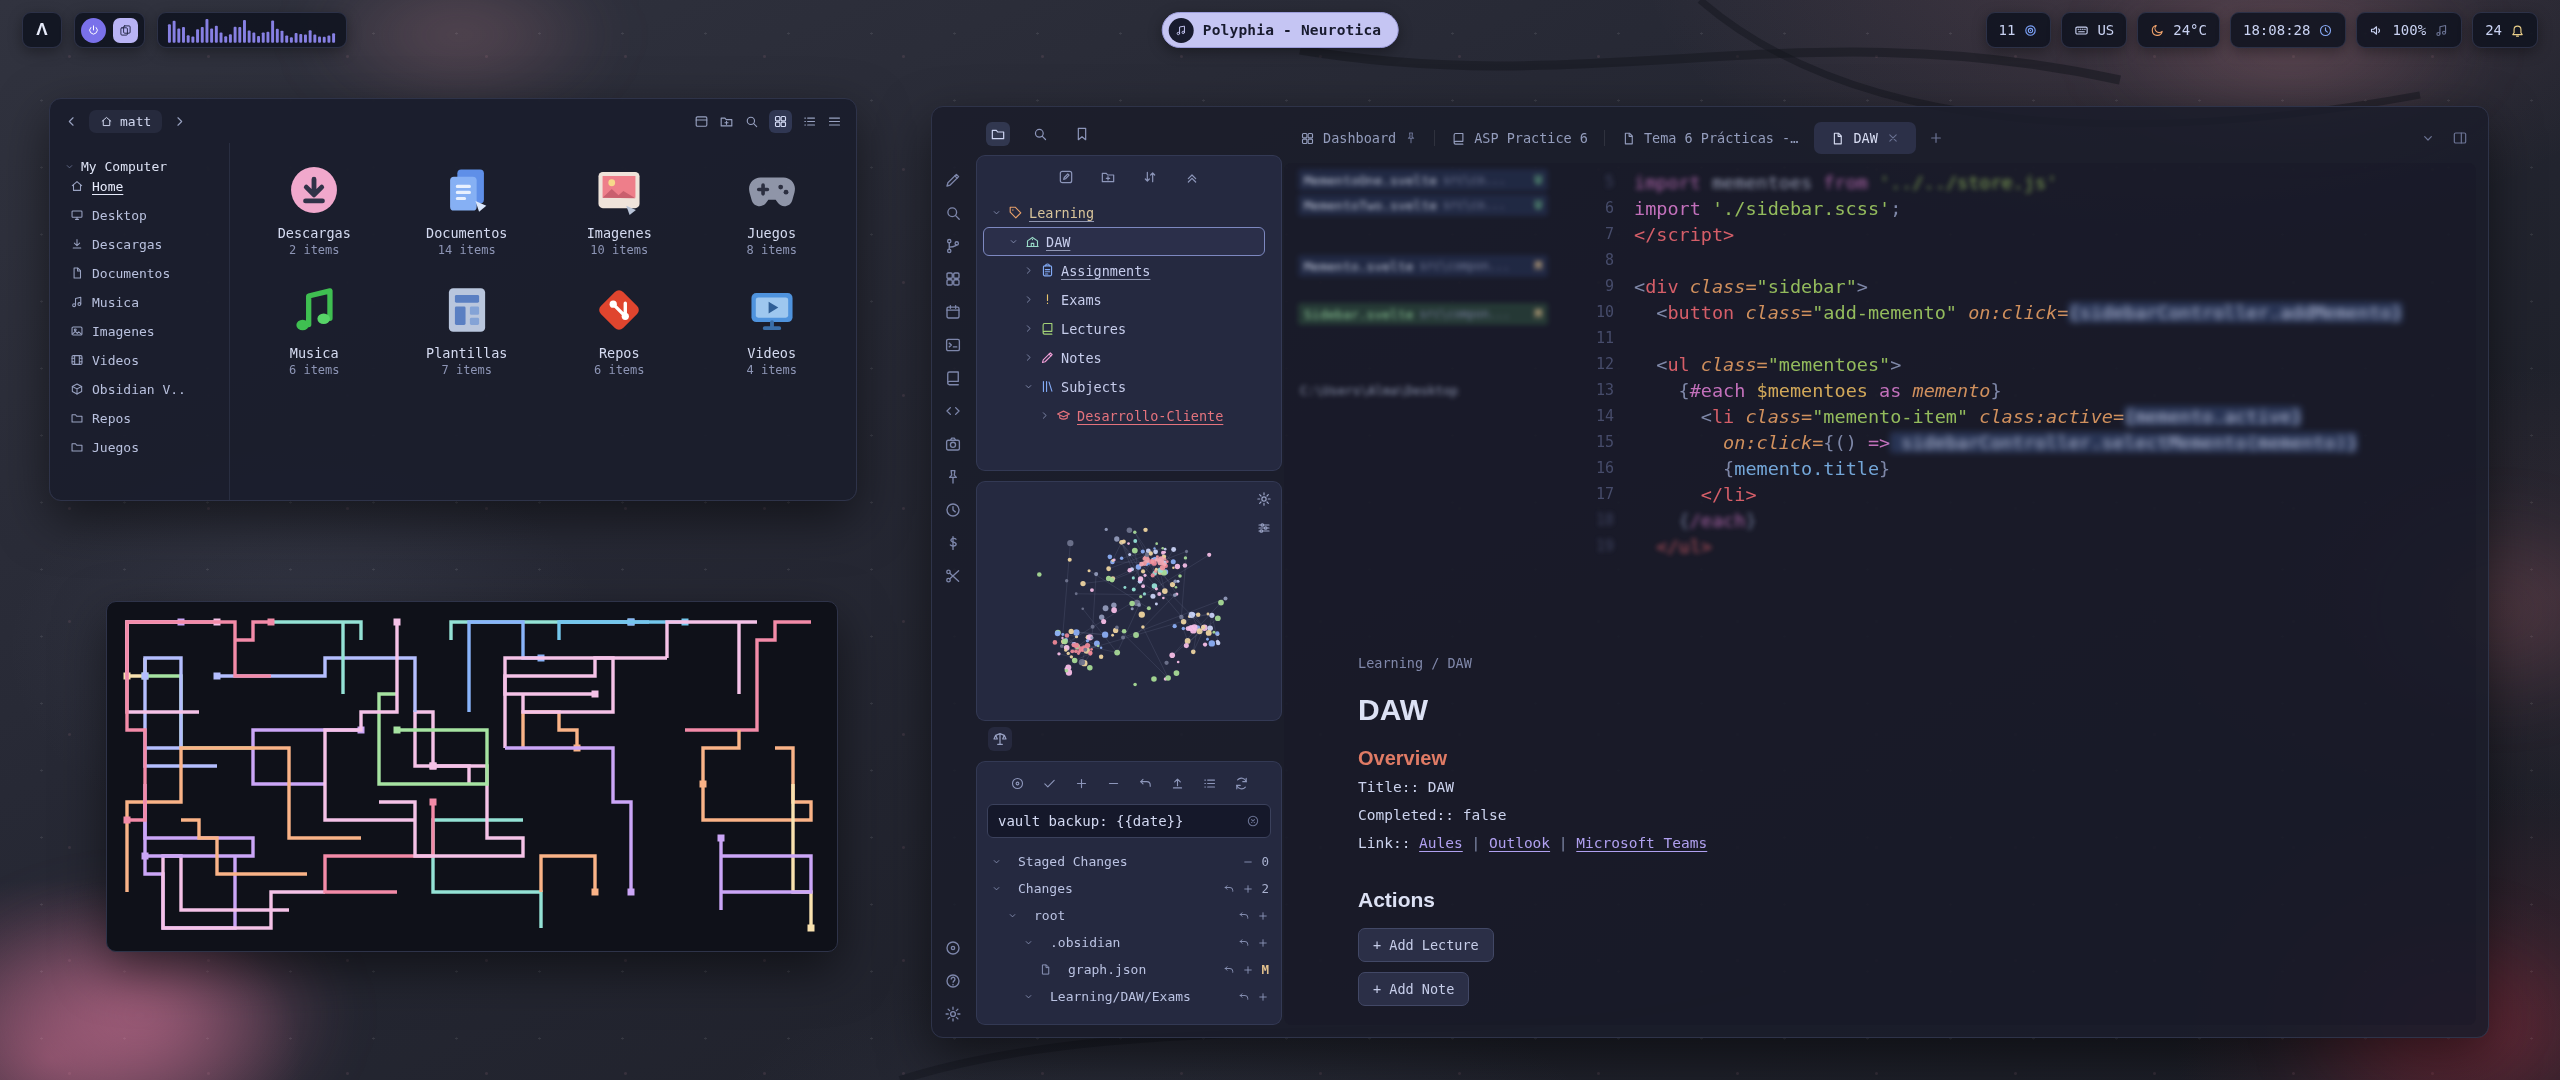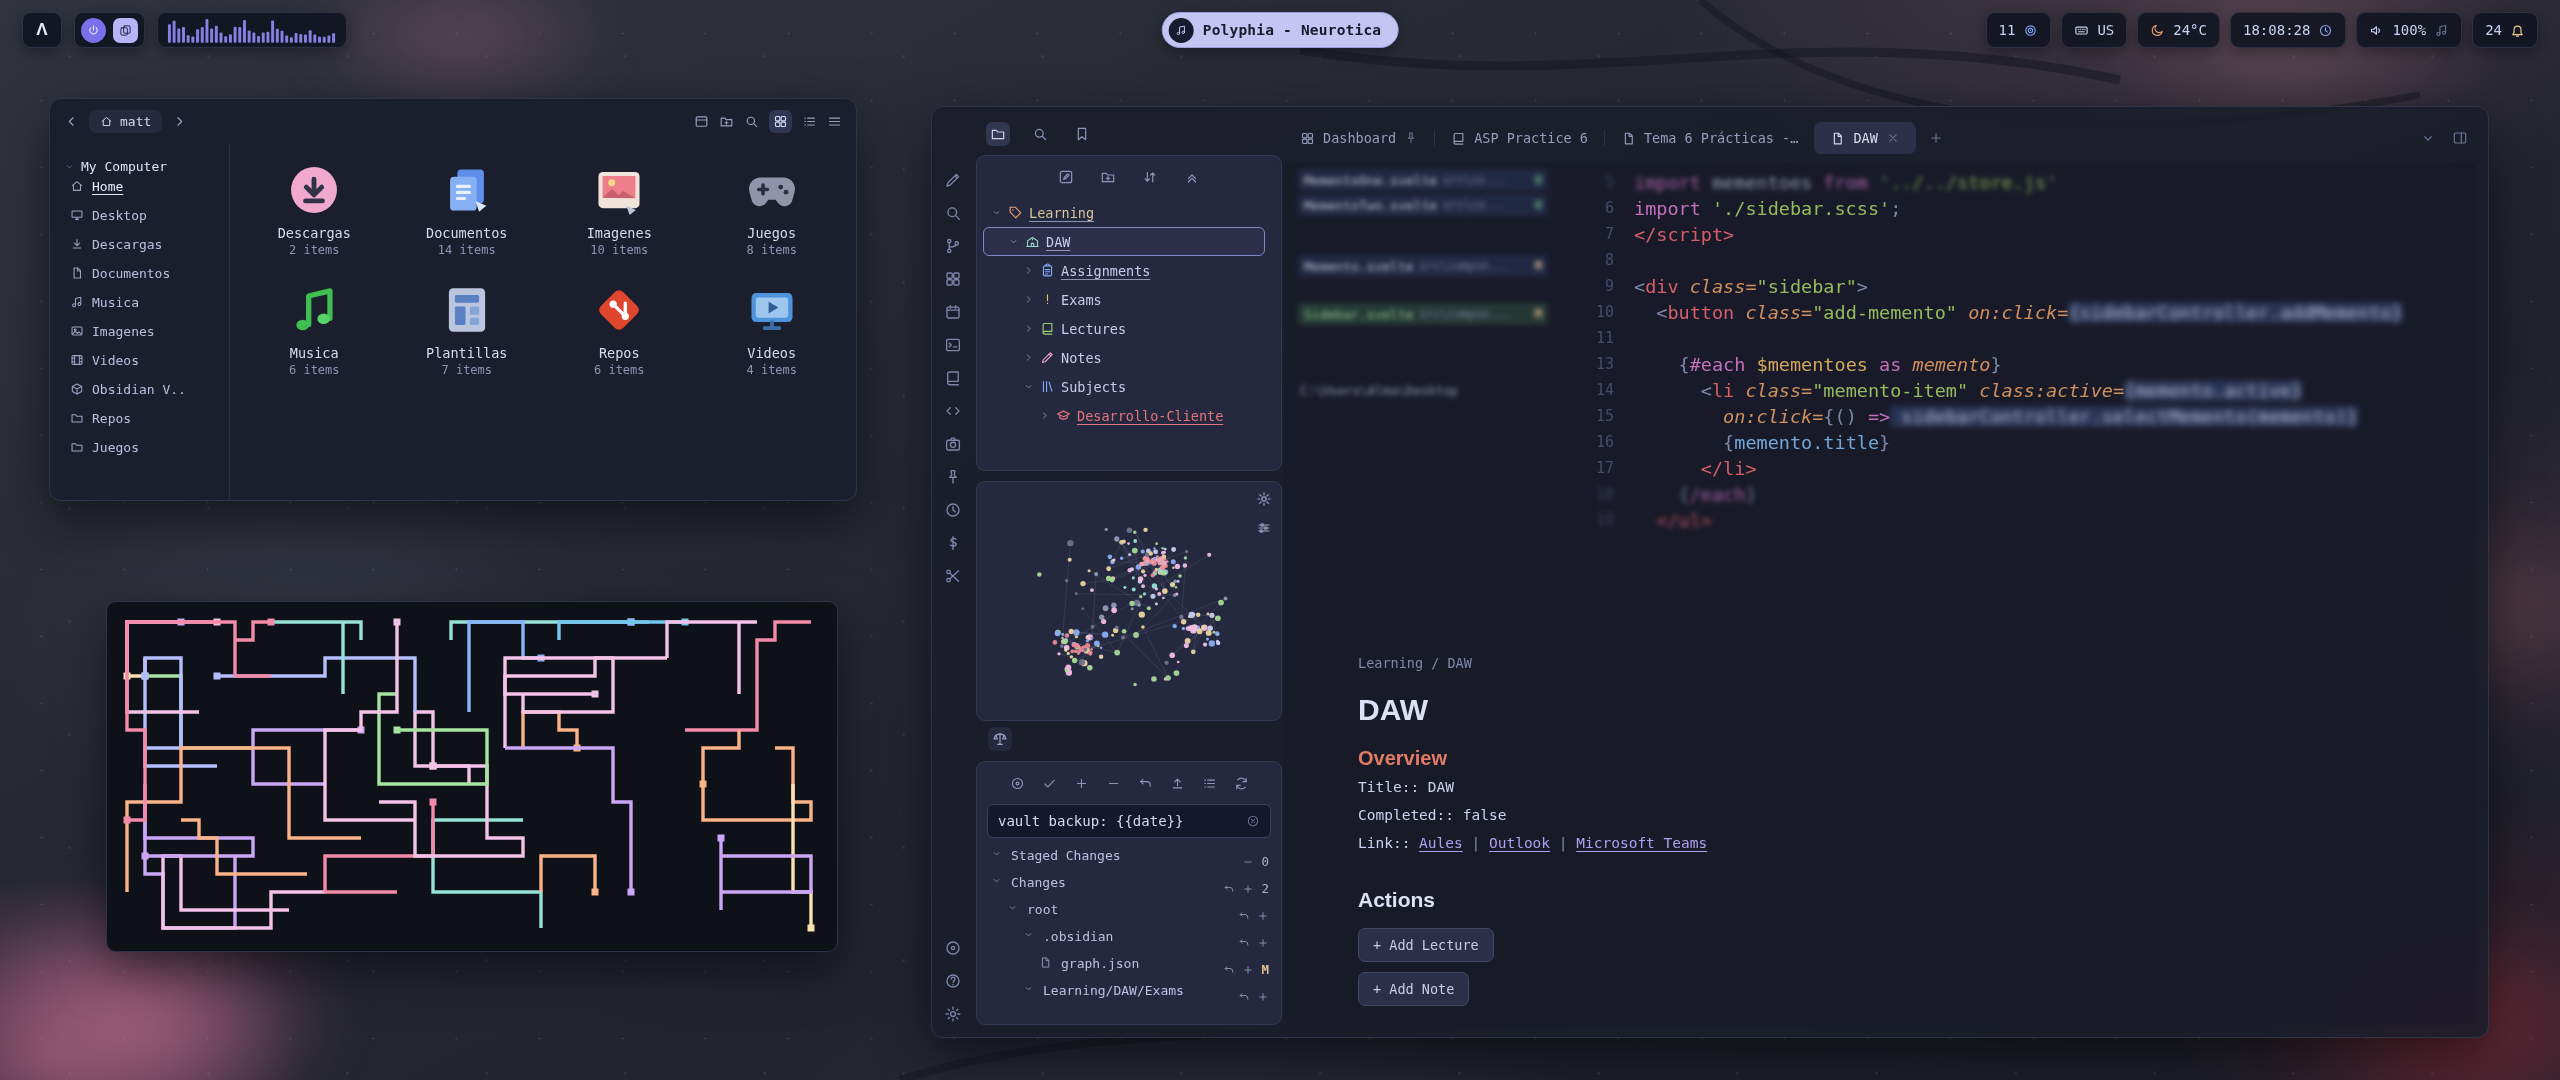--- a/index.html
+++ b/index.html
@@ -106,21 +106,21 @@
   #graph-svg{position:absolute;inset:2px;width:300px;height:234px}
   .gbtn{position:absolute;right:9px;width:16px;height:16px;color:#99a2c4;cursor:pointer}
   .mini{height:36px;display:flex;align-items:center;padding-left:12px}
   .mini .i{width:16px;height:16px;color:#99a2c4;background:rgba(60,66,96,.35);border-radius:6px;padding:4px;box-sizing:content-box;cursor:pointer}
   .gitcard{flex:1;margin-top:4px;padding:8px 10px;display:flex;flex-direction:column;overflow:hidden}
   .git-tools{display:flex;justify-content:center;gap:17px;align-items:center;height:26px;color:#8d96ba}
   .git-tools .i{width:15px;height:15px;cursor:pointer}
   .git-input{margin-top:8px;height:34px;background:#15182a;border:1px solid #3b415c;border-radius:6px;display:flex;align-items:center;padding:0 10px;gap:8px;font-size:14px;color:#d3d9f2;cursor:text}
   .gi-text{flex:1;white-space:nowrap;overflow:hidden}
   .git-rows{margin-top:10px}
-  .grow{display:flex;gap:9px;height:27px;font-size:13px;color:#bac2e2;cursor:pointer}
+  .grow{display:flex;align-items:center;gap:16px;height:27px;font-size:13px;color:#bac2e2;cursor:pointer}
   .grow .gchev{width:11px;height:11px;color:#8d96ba}
   .grow .gficon{width:13px;height:13px;color:#8d96ba}
   .gright{margin-left:auto;display:flex;align-items:center;gap:7px;color:#8d96ba;padding-right:2px}
   .gright .i{width:12px;height:12px}
   .gcount{color:#aab2d0;font-size:12.5px}
   .gstat{color:#e2c08d;font-size:12.5px;font-weight:bold}
 
   .ob-main{position:absolute;left:352px;right:12px;top:12px;bottom:12px}
   .ob-tabbar{height:38px;display:flex;align-items:center;color:#949dbd;font-size:13.5px}
   .otab{display:flex;align-items:center;gap:8px;height:32px;padding:0 16px;cursor:pointer;white-space:nowrap}
@@ -1559,20 +1559,24 @@
               </div>
               <div class="cl">
                 <span class="ln">10</span>
                 <span class="ct"><span class="s-pl">  </span><span class="s-pu">&lt;</span><span class="s-tg">button</span><span class="s-at"> class=</span><span class="s-st">"add-memento"</span><span class="s-at"> on:click=</span><span class="s-bl">{sidebarController.addMemento}</span></span>
               </div>
               <div class="cl">
                 <span class="ln">11</span>
                 <span class="ct"></span>
               </div>
               <div class="cl">
+                <span class="ln">12</span>
+                <span class="ct"><span class="s-pl">  </span><span class="s-pu">&lt;</span><span class="s-tg">ul</span><span class="s-at"> class=</span><span class="s-st">"mementoes"</span><span class="s-pu">&gt;</span></span>
+              </div>
+              <div class="cl">
                 <span class="ln">13</span>
                 <span class="ct"><span class="s-pl">    </span><span class="s-pu">{</span><span class="s-kw">#each</span><span class="s-va"> $mementoes</span><span class="s-kw"> as</span><span class="s-at"> memento</span><span class="s-pu">}</span></span>
               </div>
               <div class="cl">
                 <span class="ln">14</span>
                 <span class="ct"><span class="s-pl">      </span><span class="s-pu">&lt;</span><span class="s-tg">li</span><span class="s-at"> class=</span><span class="s-st">"memento-item"</span><span class="s-at"> class:active=</span><span class="s-bl">{memento.active}</span></span>
               </div>
               <div class="cl">
                 <span class="ln">15</span>
                 <span class="ct"><span class="s-pl">        </span><span class="s-at">on:click=</span><span class="s-pu">{() </span><span class="s-kw">=&gt;</span><span class="s-bl"> sidebarController.selectMemento(memento)}</span></span>

